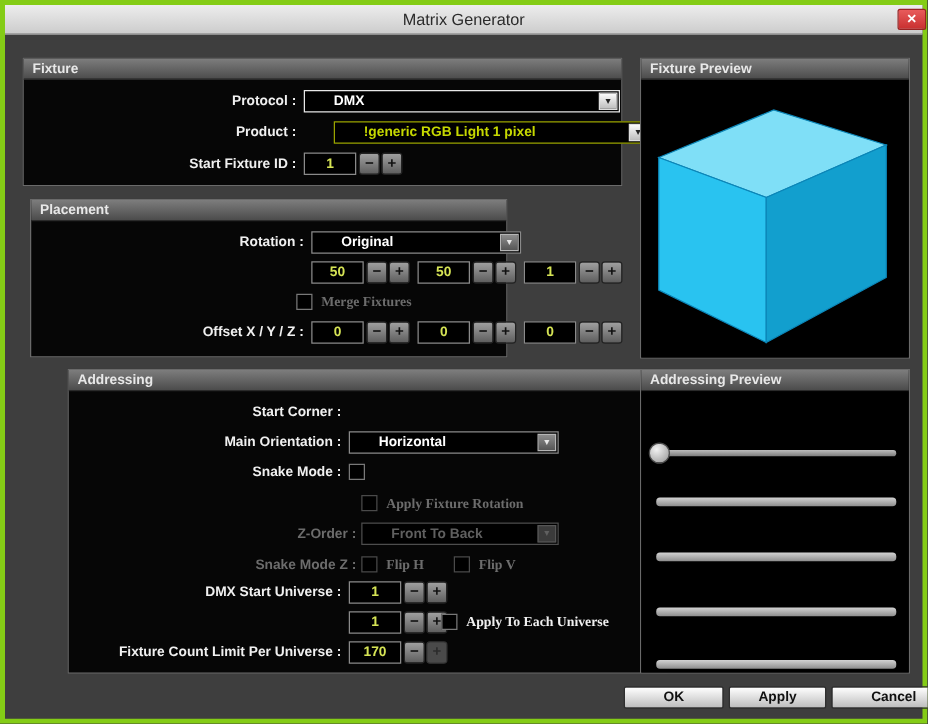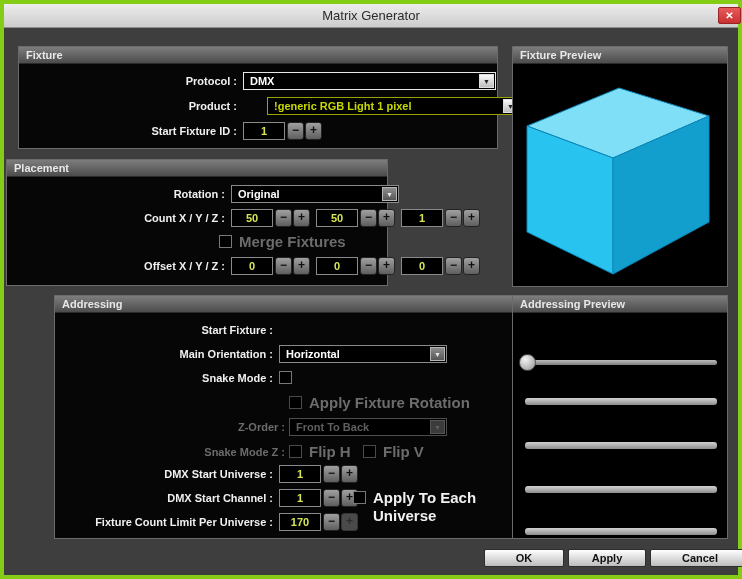--- a/index.html
+++ b/index.html
@@ -13,44 +13,44 @@
   .close { position:absolute; left:714px; top:3px; width:23px; height:17px;
     background:linear-gradient(#e85b5b,#c93030); border:1px solid #992222; border-radius:2px;
     color:#fff; font-size:10px; font-weight:bold; text-align:center; line-height:15px; cursor:pointer; }
   .panel { position:absolute; background:#060606; border:1px solid #6a6a6a; }
   .phead { position:absolute; top:0; left:0; right:0; height:17px;
     background:linear-gradient(#7d7d7d,#4c4c4c); border-bottom:1px solid #2a2a2a;
     color:#e8e8e8; font-size:11px; font-weight:bold; line-height:17px; padding-left:7px; }
   .lbl { position:absolute; left:0; width:218px; height:18px; line-height:18px;
     font-size:11px; font-weight:bold; color:#f0f0f0; text-align:right; }
   .lbl.dis { color:#6c6c6c; }
-  .ilbl { position:absolute; height:18px; line-height:18px; font-size:15px; font-weight:bold; color:#f0f0f0; }
+  .ilbl { position:absolute; height:18px; line-height:18px; font-size:11px; font-weight:bold; color:#f0f0f0;font-family:Liberation Serif, serif; }
   .ilbl.dis { color:#6c6c6c; }
   .combo { position:absolute; height:18px; background:#000; border:1px solid #8a8a8a;
-    color:#fff; font-size:11px; font-weight:bold; line-height:16px; padding-left:6px; cursor:pointer; }
+    color:#fff; font-size:11px; font-weight:bold; line-height:16px; padding-left:23px; cursor:pointer; }
   .combo .arr { position:absolute; right:1px; top:1px; bottom:1px; width:15px;
     background:linear-gradient(#8d8d8d,#565656); border:1px solid #b5b5b5;
     color:#e8e8e8; font-size:7px; text-align:center; line-height:13px; }
   .combo.hl { border-color:#e8e8e8; }
   .combo.hl .arr { background:linear-gradient(#fbfbfb,#bdbdbd); border-color:#dedede; color:#222; }
   .combo.prod { border-color:#9aa400; color:#c6d800;margin-left:24px; }
   .combo.prod .arr { background:linear-gradient(#fbfbfb,#bdbdbd); border-color:#dedede; color:#222; }
   .combo.dis { border-color:#4d4d4d; color:#5f5f5f; cursor:default; }
   .combo.dis .arr { background:#3b3b3b; border-color:#555; color:#606060; }
   .num { position:absolute; width:42px; height:18px; background:#000; border:1px solid #8a8a8a;
     color:#d6e455; font-size:11px; font-weight:bold; text-align:center; line-height:16px; }
   .step { position:absolute; width:17px; height:18px; background:linear-gradient(#a0a0a0,#5e5e5e);
     border:1px solid #232323; border-radius:3px; color:#111; font-size:12px; font-weight:bold;
     text-align:center; line-height:15px; cursor:pointer; }
   .step.dis { background:#4a4a4a; color:#2d2d2d; border-color:#353535; cursor:default; }
   .chk { position:absolute; width:13px; height:13px; background:#000; border:1px solid #787878; cursor:pointer; }
   .chk.dis { border-color:#4a4a4a; cursor:default; }
   .btn { position:absolute; top:545px; height:18px; background:linear-gradient(#ffffff,#bdbdbd);
     border:1px solid #2e2e2e; border-radius:2px; color:#101010; font-size:11px; font-weight:bold;
-    text-align:center; line-height:16px; cursor:pointer; }
+    text-align:center; line-height:16px; cursor:pointer;margin-left:15px; }
   .preview-body { position:absolute; left:0; top:17px; right:0; bottom:0; background:#000; }
   .track { position:absolute; left:10px; top:47px; width:194px; height:5px;
     background:linear-gradient(#bdbdbd,#7d7d7d); border-radius:3px; }
   .knob { position:absolute; left:6px; top:41px; width:17px; height:17px; border-radius:50%;
     background:radial-gradient(circle at 35% 30%, #f2f2f2, #949494); border:1px solid #4f4f4f; cursor:pointer; }
   .bar { position:absolute; left:12px; width:192px; height:7px;
     background:linear-gradient(#d2d2d2,#8d8d8d); border-radius:3px; }
 </style>
 </head>
 <body>
@@ -73,28 +73,27 @@
     <div class="combo prod" style="left:224px;top:50px;width:253px;">
       <span>!generic RGB Light 1 pixel</span>
       <span class="arr">▼</span>
     </div>
     <div class="lbl" style="top:75px;">Start Fixture ID :</div>
     <div class="num" style="left:224px;top:75px;">1</div>
     <div class="step" style="left:268px;top:75px;">−</div>
     <div class="step" style="left:286px;top:75px;">+</div>
   </div>
 
-  <div class="panel" style="left:2px;top:155px;width:382px;height:127px;">
+  <div class="panel" style="left:20px;top:155px;width:382px;height:127px;">
     <div class="phead">Placement</div>
     <div class="lbl" style="top:25px;">Rotation :</div>
     <div class="combo" style="left:224px;top:25px;width:168px;">
       <span>Original</span>
       <span class="arr">▼</span>
     </div>
-    <div class="lbl" style="top:49px;">Count X / Y / Z :</div>
     <div class="num" style="left:224px;top:49px;">50</div>
     <div class="step" style="left:268px;top:49px;">−</div>
     <div class="step" style="left:286px;top:49px;">+</div>
     <div class="num" style="left:309px;top:49px;">50</div>
     <div class="step" style="left:353px;top:49px;">−</div>
     <div class="step" style="left:371px;top:49px;">+</div>
     <div class="num" style="left:394px;top:49px;">1</div>
     <div class="step" style="left:438px;top:49px;">−</div>
     <div class="step" style="left:456px;top:49px;">+</div>
     <div class="chk" style="left:212px;top:75px;"></div>
@@ -106,21 +105,21 @@
     <div class="num" style="left:309px;top:97px;">0</div>
     <div class="step" style="left:353px;top:97px;">−</div>
     <div class="step" style="left:371px;top:97px;">+</div>
     <div class="num" style="left:394px;top:97px;">0</div>
     <div class="step" style="left:438px;top:97px;">−</div>
     <div class="step" style="left:456px;top:97px;">+</div>
   </div>
 
   <div class="panel" style="left:14px;top:291px;width:480px;height:244px;margin-left:36px;">
     <div class="phead">Addressing</div>
-    <div class="lbl" style="top:25px;">Start Fixture :</div>
+    <div class="lbl" style="top:25px;">Start Corner :</div>
     <div class="lbl" style="top:49px;">Main Orientation :</div>
     <div class="combo" style="left:224px;top:49px;width:168px;">
       <span>Horizontal</span>
       <span class="arr">▼</span>
     </div>
     <div class="lbl" style="top:73px;">Snake Mode :</div>
     <div class="chk" style="left:224px;top:75px;"></div>
     <div class="chk dis" style="left:234px;top:100px;"></div>
     <div class="ilbl dis" style="left:254px;top:98px;">Apply Fixture Rotation</div>
     <div class="lbl dis" style="top:122px;width:230px;">Z-Order :</div>
@@ -130,21 +129,20 @@
     </div>
     <div class="lbl dis" style="top:147px;width:230px;">Snake Mode Z :</div>
     <div class="chk dis" style="left:234px;top:149px;"></div>
     <div class="ilbl dis" style="left:254px;top:147px;">Flip H</div>
     <div class="chk dis" style="left:308px;top:149px;"></div>
     <div class="ilbl dis" style="left:328px;top:147px;">Flip V</div>
     <div class="lbl" style="top:169px;">DMX Start Universe :</div>
     <div class="num" style="left:224px;top:169px;">1</div>
     <div class="step" style="left:268px;top:169px;">−</div>
     <div class="step" style="left:286px;top:169px;">+</div>
-    <div class="lbl" style="top:193px;">DMX Start Channel :</div>
     <div class="num" style="left:224px;top:193px;">1</div>
     <div class="step" style="left:268px;top:193px;">−</div>
     <div class="step" style="left:286px;top:193px;">+</div>
     <div class="chk" style="left:298px;top:195px;"></div>
     <div class="ilbl" style="left:318px;top:193px;">Apply To Each Universe</div>
     <div class="lbl" style="top:217px;">Fixture Count Limit Per Universe :</div>
     <div class="num" style="left:224px;top:217px;">170</div>
     <div class="step" style="left:268px;top:217px;">−</div>
     <div class="step dis" style="left:286px;top:217px;">+</div>
   </div>

